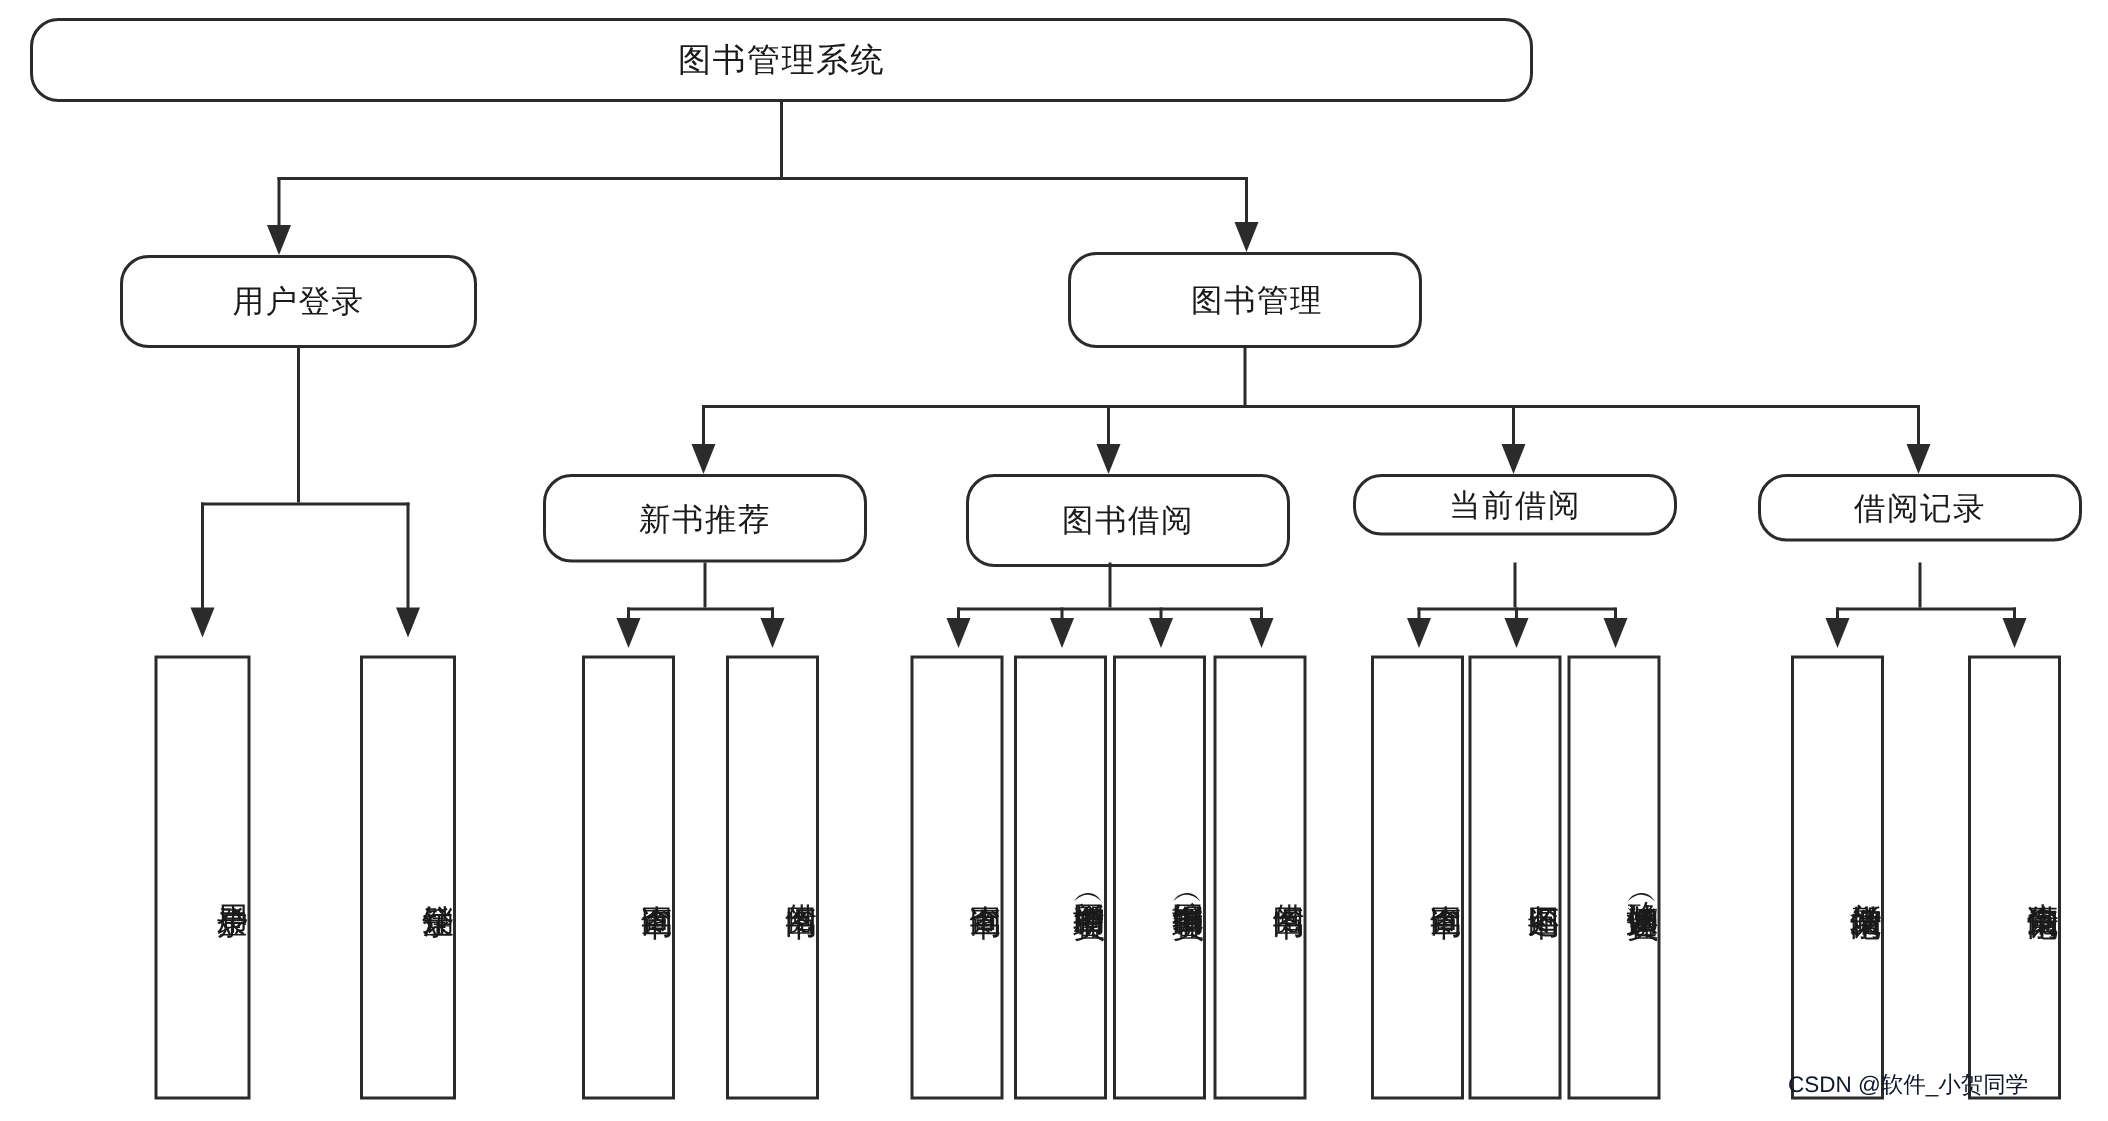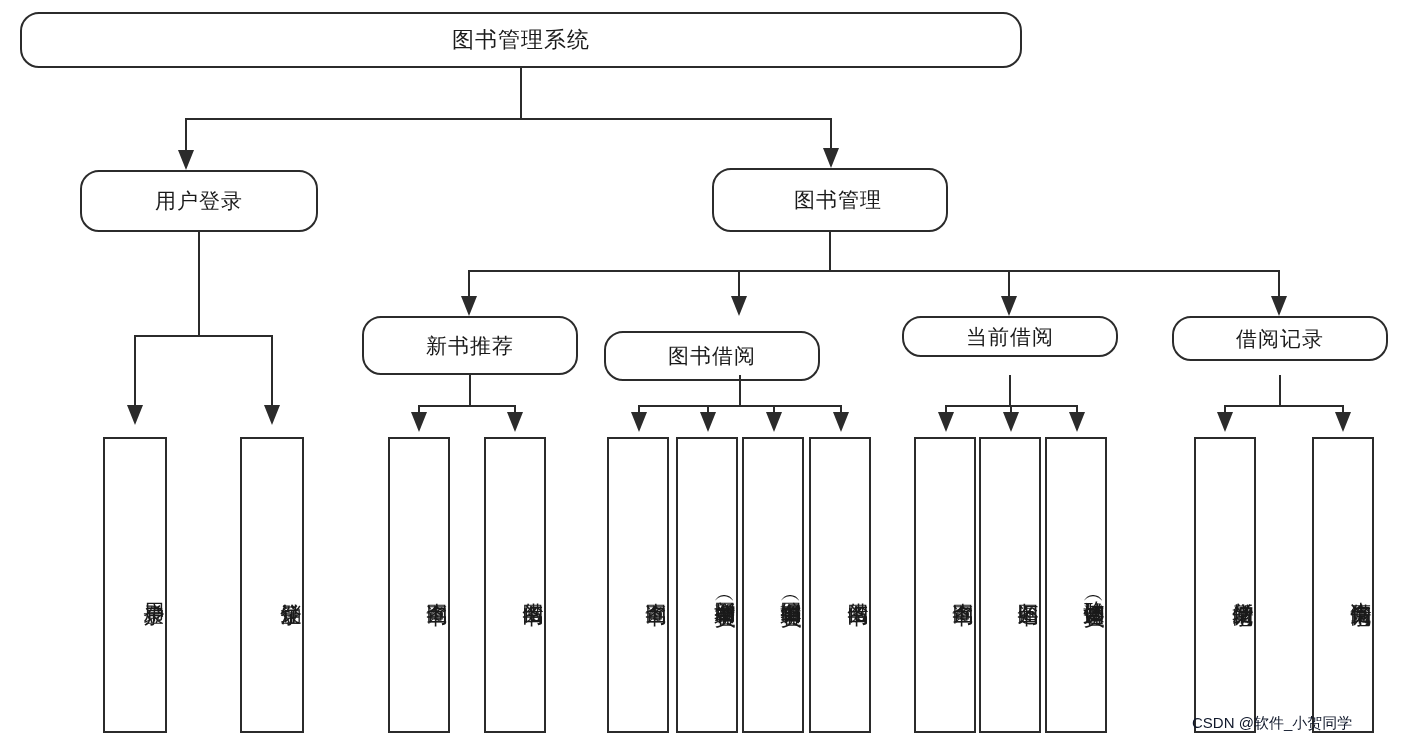--- a/index.html
+++ b/index.html
@@ -121,21 +121,21 @@
 
   <div class="edge edge-v" style="left:1008px; top:270px; width:2px; height:28px;"></div>
   <div class="arrow" style="left:1001px; top:296px;"></div>
 
   <div class="edge edge-v" style="left:1278px; top:270px; width:2px; height:28px;"></div>
   <div class="arrow" style="left:1271px; top:296px;"></div>
 
   <div class="node node-h" style="left:362px; top:316px; width:216px; height:59px;">
     <span>新书推荐</span>
   </div>
-  <div class="node node-h" style="left:604px; top:316px; width:216px; height:50px;margin-top:15px;">
+  <div class="node node-h" style="left:644px; top:316px; width:216px; height:62px;">
     <span>图书借阅</span>
   </div>
   <div class="node node-h" style="left:902px; top:316px; width:216px; height:41px;">
     <span>当前借阅</span>
   </div>
   <div class="node node-h" style="left:1172px; top:316px; width:216px; height:45px;">
     <span>借阅记录</span>
   </div>
 
   <div class="edge edge-v" style="left:469px; top:375px; width:2px; height:30px;"></div>

